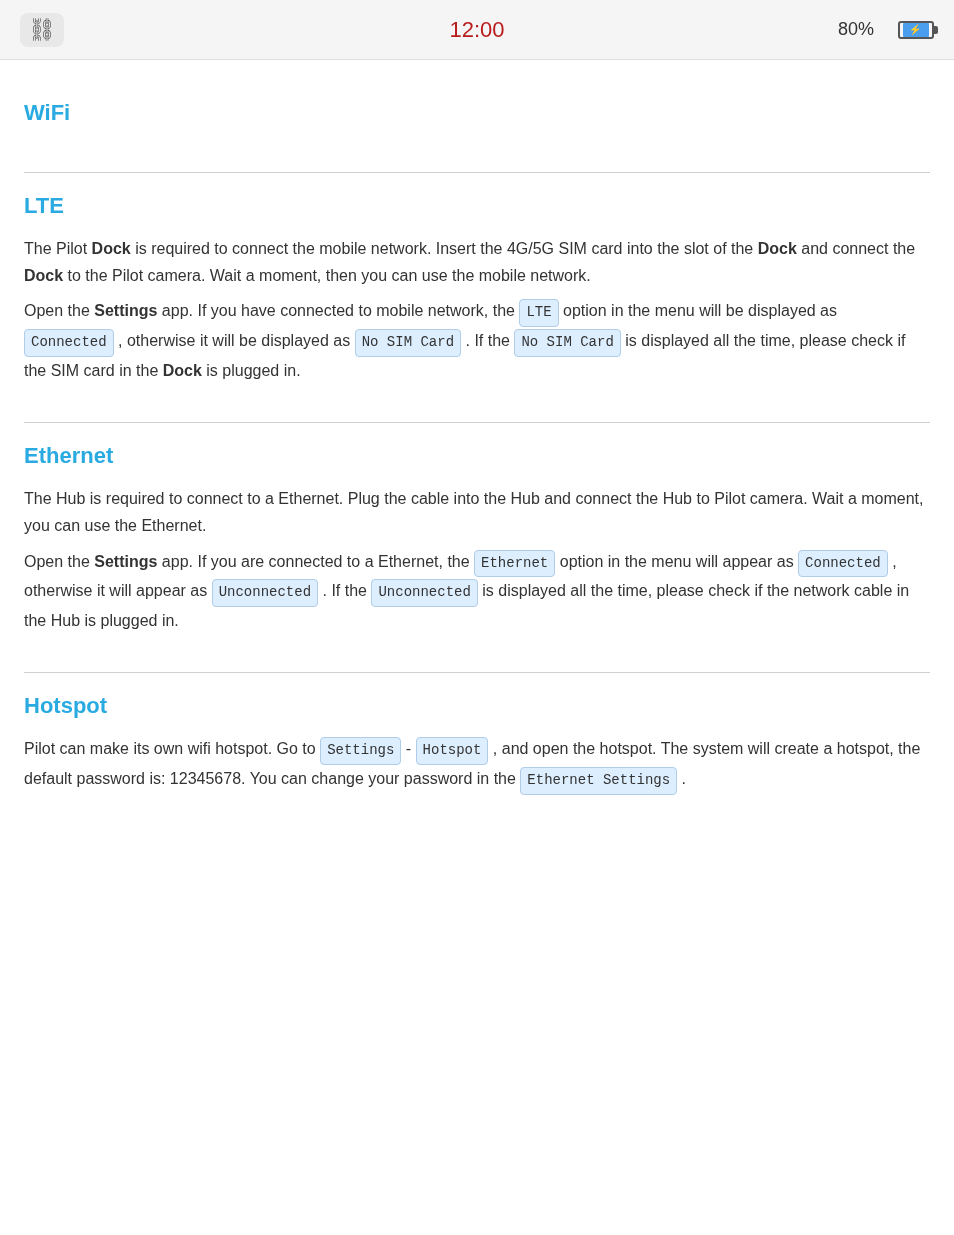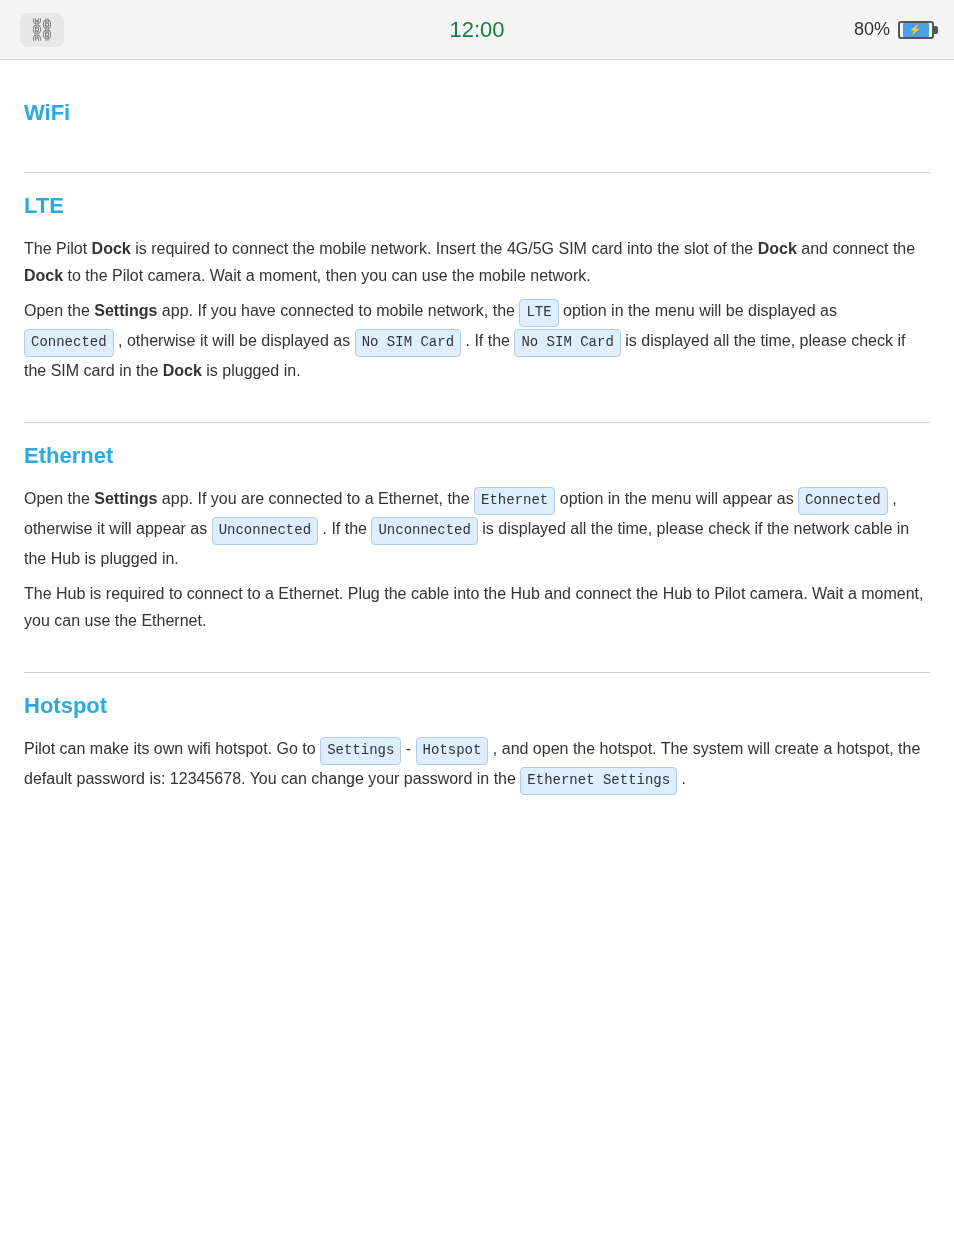--- a/index.html
+++ b/index.html
@@ -28,27 +28,27 @@
     .chain-icon {
       font-size: 22px;
       color: #555;
       background: #e8e8e8;
       border-radius: 8px;
       padding: 4px 8px;
     }
     .status-time {
       font-size: 22px;
       font-weight: 500;
-      color: #15803d;
+      color: #b91c1c;
       position: absolute;
       left: 50%;
       transform: translateX(-50%);
     }
     .status-battery {
-      display: flex; align-items: center; gap: 4px;
+      display: flex; align-items: center; gap: 20px;
       font-size: 18px;
       font-weight: 500;
       color: #333;
     }
     .battery-icon {
       display: inline-flex; align-items: center; justify-content: center;
       border: 2px solid #555;
       border-radius: 3px;
       width: 36px; height: 18px;
       position: relative;
@@ -159,32 +159,32 @@
       <span class="badge">No SIM Card</span>
       . If the
       <span class="badge">No SIM Card</span>
       is displayed all the time, please check if the SIM card in the <strong>Dock</strong> is plugged in.
     </p>
   </div>
 
   <div class="section">
     <div class="section-title">Ethernet</div>
     <p class="section-text">
+      The Hub is required to connect to a Ethernet. Plug the cable into the Hub and connect the Hub to Pilot camera. Wait a moment, you can use the Ethernet.
+    </p>
+    <p class="section-text">
       Open the <strong>Settings</strong> app. If you are connected to a Ethernet, the
       <span class="badge">Ethernet</span>
       option in the menu will appear as
       <span class="badge">Connected</span>
       , otherwise it will appear as
       <span class="badge">Unconnected</span>
       . If the
       <span class="badge">Unconnected</span>
       is displayed all the time, please check if the network cable in the Hub is plugged in.
-    </p>
-    <p class="section-text">
-      The Hub is required to connect to a Ethernet. Plug the cable into the Hub and connect the Hub to Pilot camera. Wait a moment, you can use the Ethernet.
     </p>
   </div>
 
   <div class="section">
     <div class="section-title">Hotspot</div>
     <p class="section-text">
       Pilot can make its own wifi hotspot. Go to
       <span class="badge">Settings</span>
       -
       <span class="badge">Hotspot</span>

